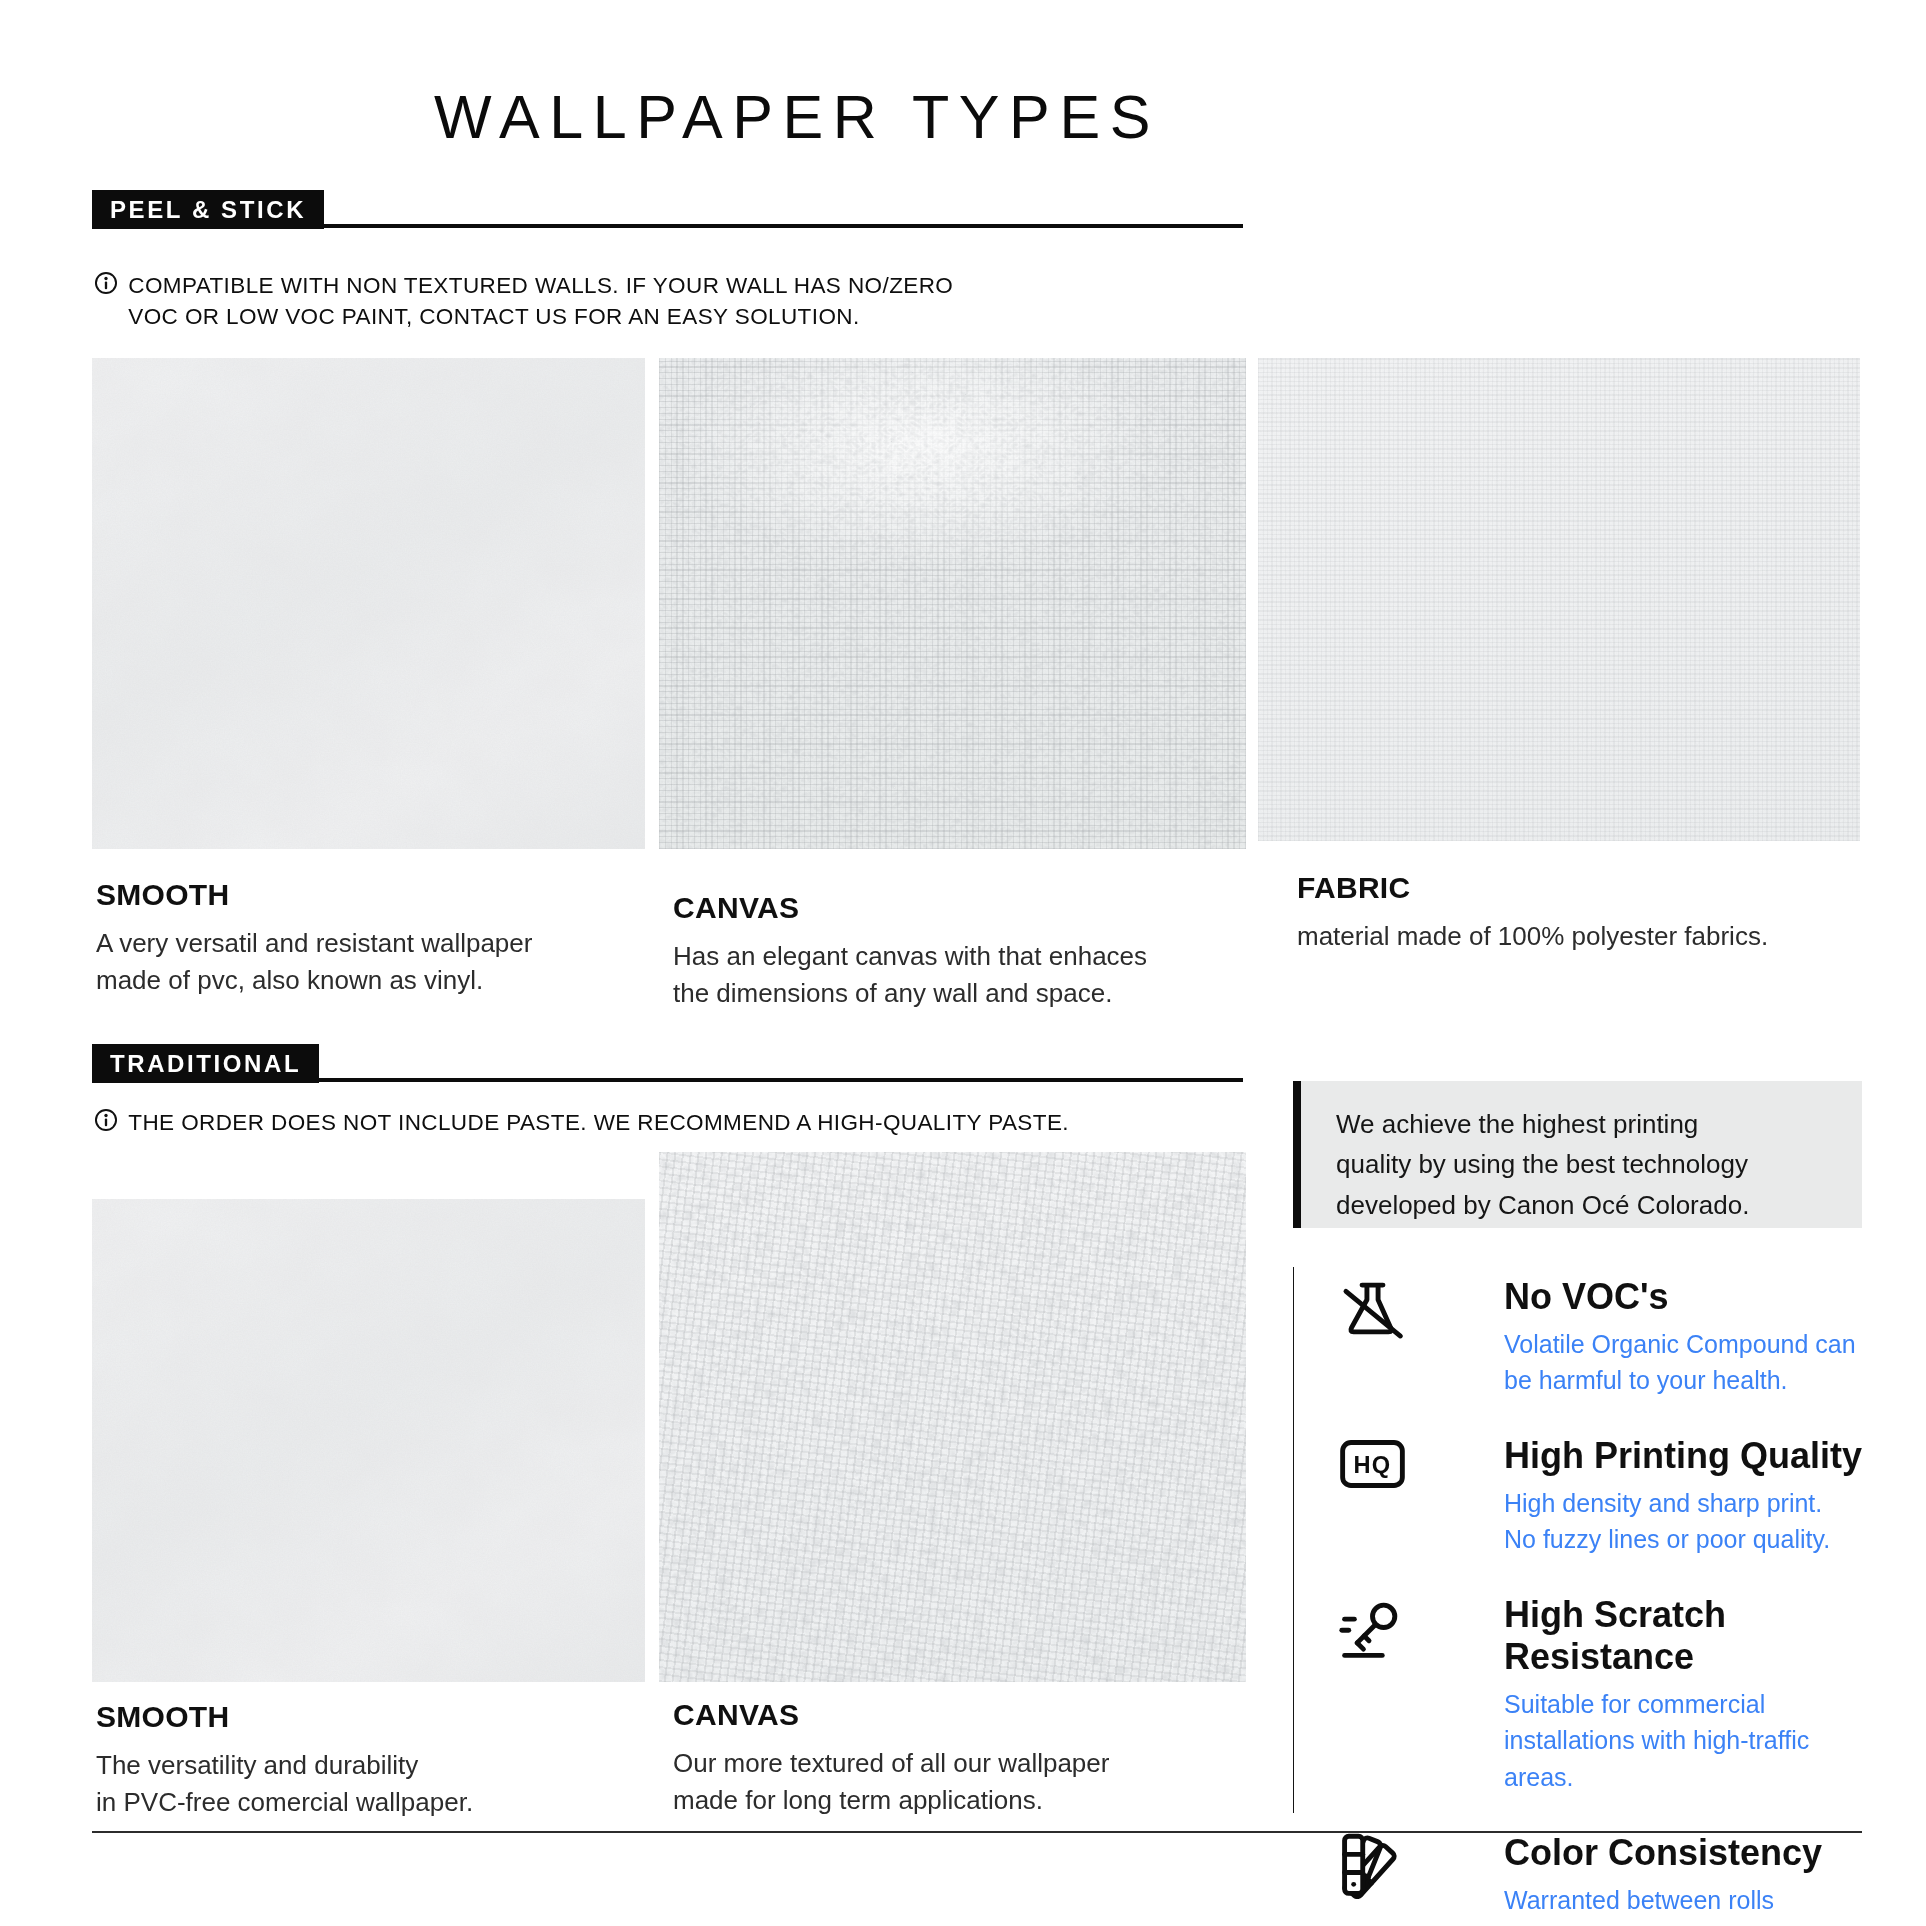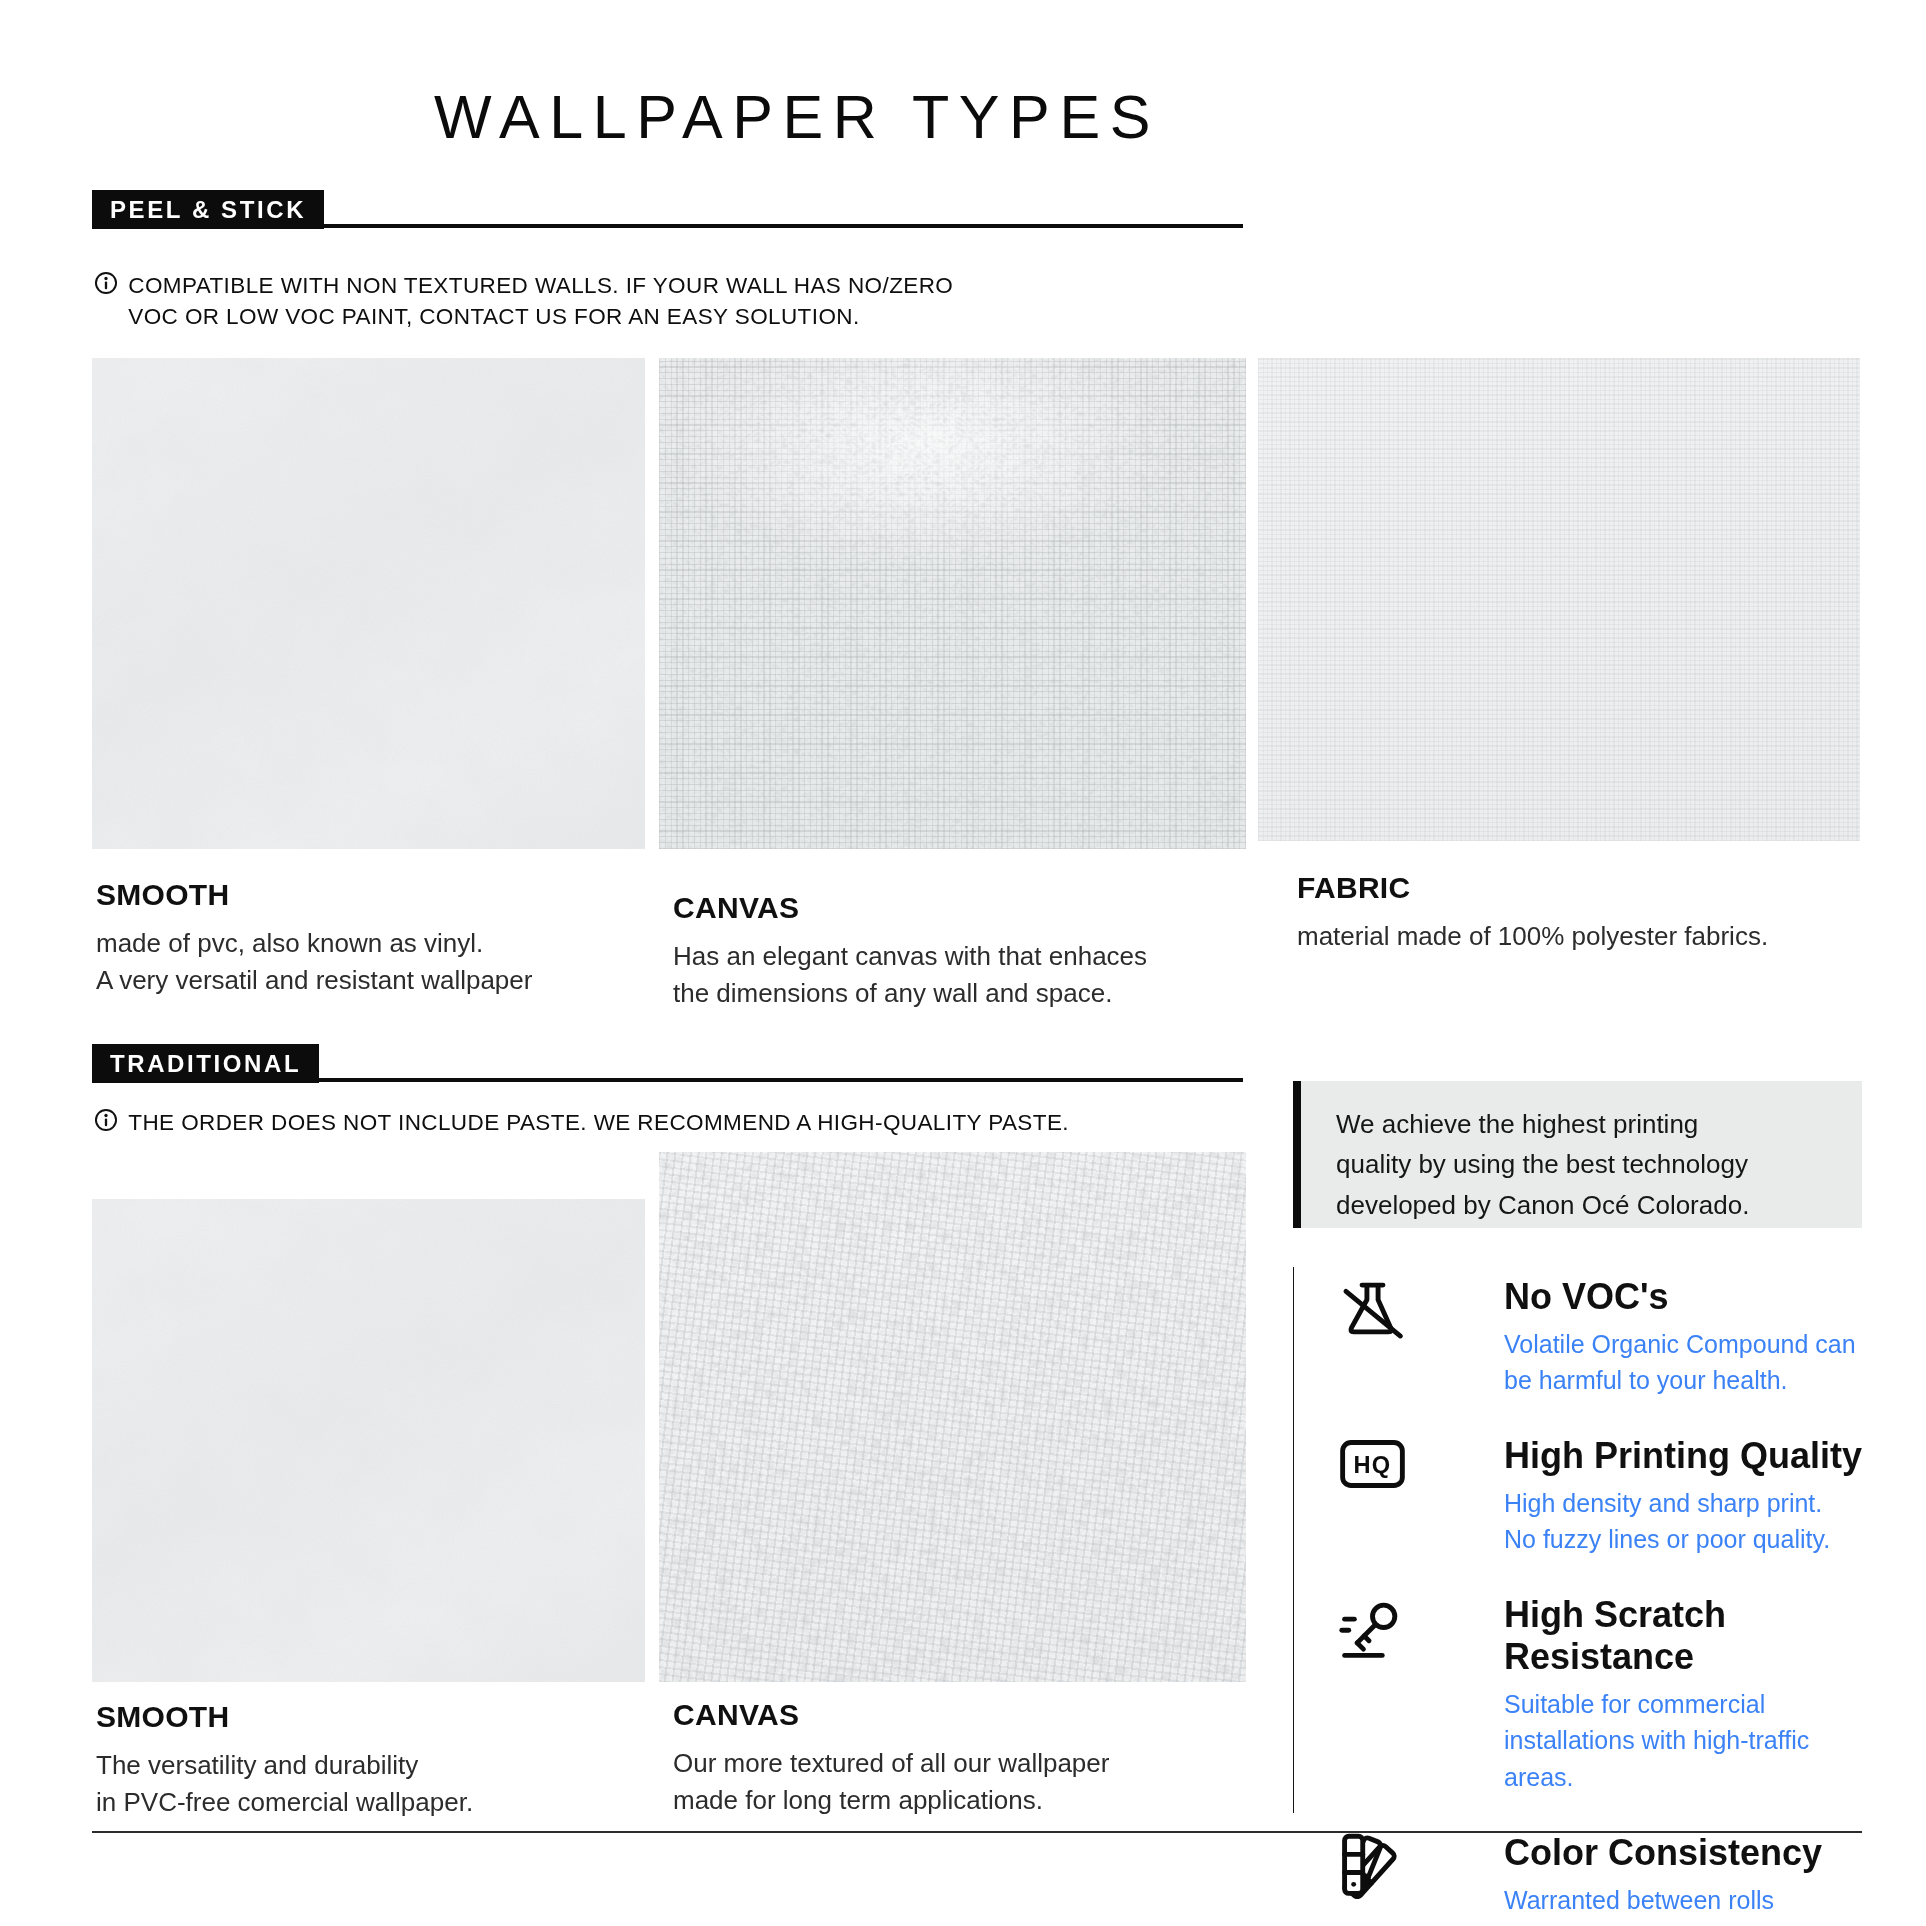--- a/index.html
+++ b/index.html
@@ -125,22 +125,22 @@
   </div>
   <div class="abs swatch tex-fabric" style="left:1258px;top:358px;width:602px;height:483px;">
     <svg class="noise" viewBox="0 0 937 752" width="602" height="483">
         <rect width="100%" height="100%" filter="url(#nz-fine)"></rect>
       </svg>
   </div>
 
   <div class="abs caption" style="left:96px;top:878px;width:552px;">
     <h3>SMOOTH</h3>
     <div class="desc">
+      <div>A very versatil and resistant wallpaper</div>
       <div>made of pvc, also known as vinyl.</div>
-      <div>A very versatil and resistant wallpaper</div>
     </div>
   </div>
   <div class="abs caption" style="left:673px;top:891px;width:578px;">
     <h3>CANVAS</h3>
     <div class="desc">
       <div>Has an elegant canvas with that enhaces</div>
       <div>the dimensions of any wall and space.</div>
     </div>
   </div>
   <div class="abs caption" style="left:1270px;top:871px;width:597px;margin-left:27px;">

